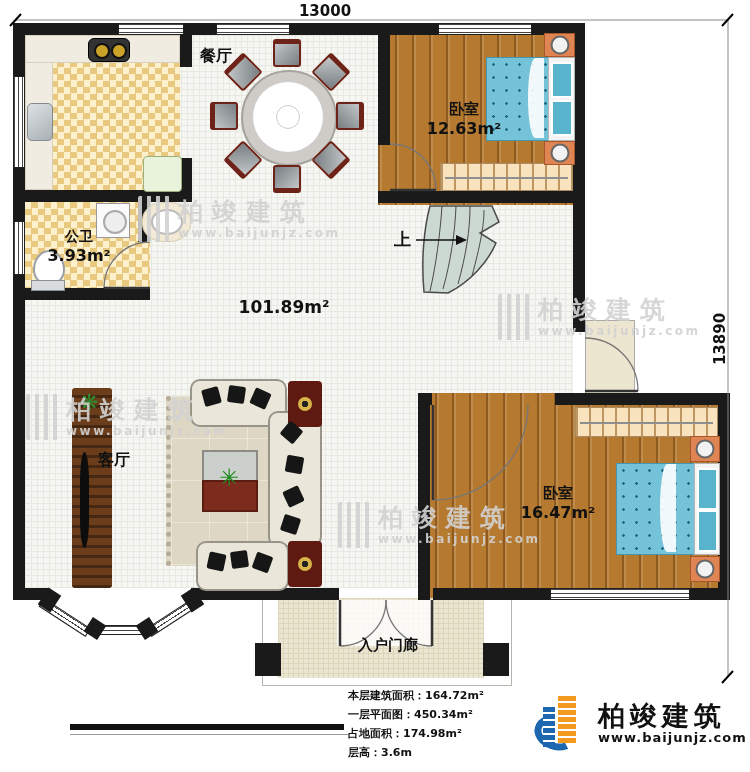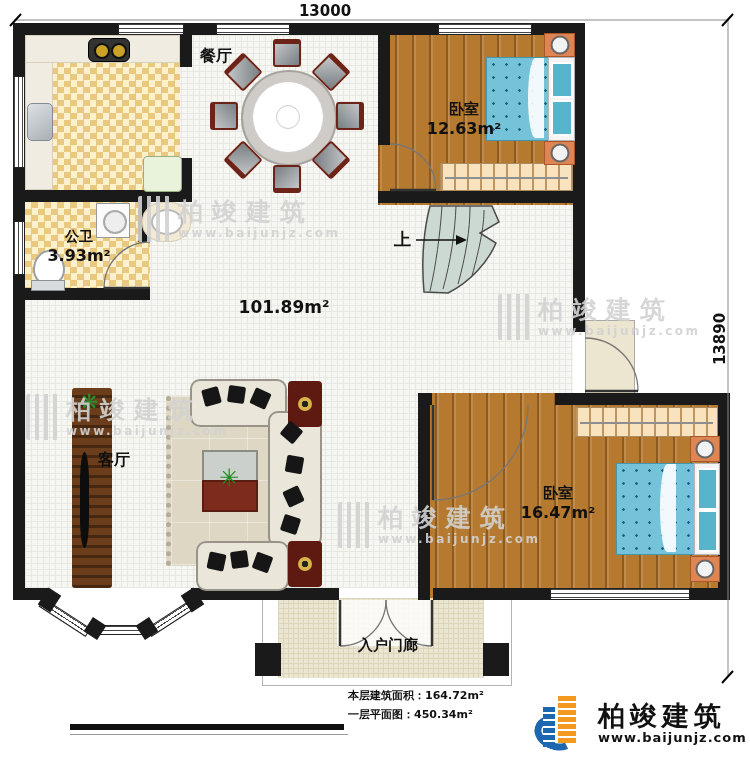--- a/index.html
+++ b/index.html
@@ -303,20 +303,28 @@
 
   <div class="abs" style="left:348px;top:686px;z-index:60">
     <div class="stat-row">
         <span>本层建筑面积：</span>
         <span>164.72m²</span>
       </div>
     <div class="stat-row">
         <span>一层平面图：</span>
         <span>450.34m²</span>
       </div>
+    <div class="stat-row">
+        <span>占地面积：</span>
+        <span>174.98m²</span>
+      </div>
+    <div class="stat-row">
+        <span>层高：</span>
+        <span>3.6m</span>
+      </div>
   </div>
 
   <div class="abs brand" style="left:534px;top:692px">
     <div class="lm">
       <div class="lm-swoosh"></div>
       <div class="lm-blue"></div>
       <div class="lm-orange"></div>
     </div>
     <div>
       <div class="brand-name">柏竣建筑</div>

